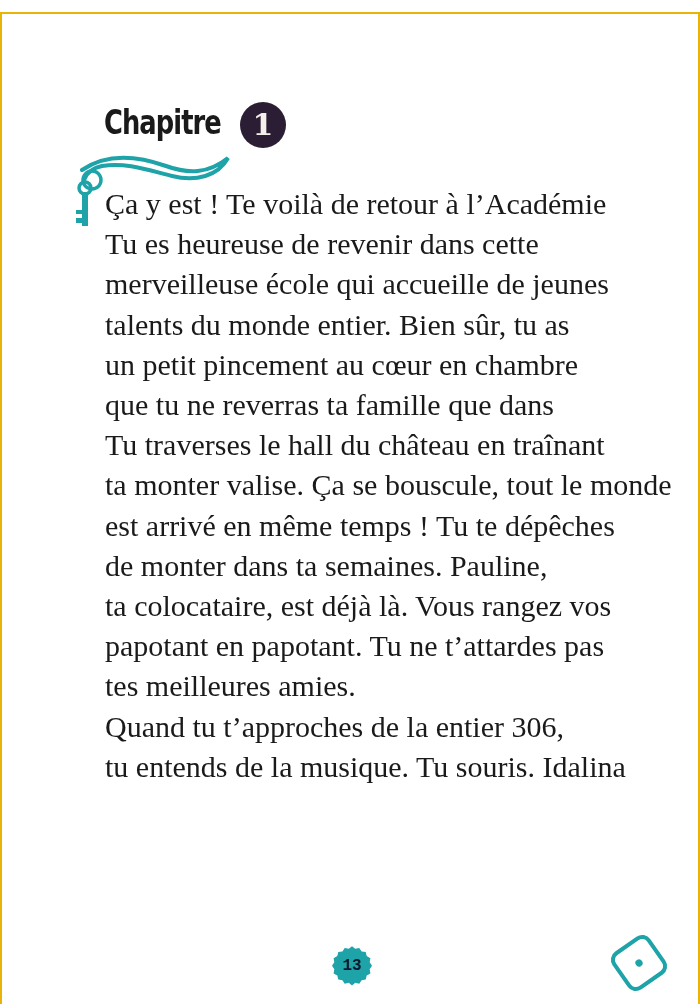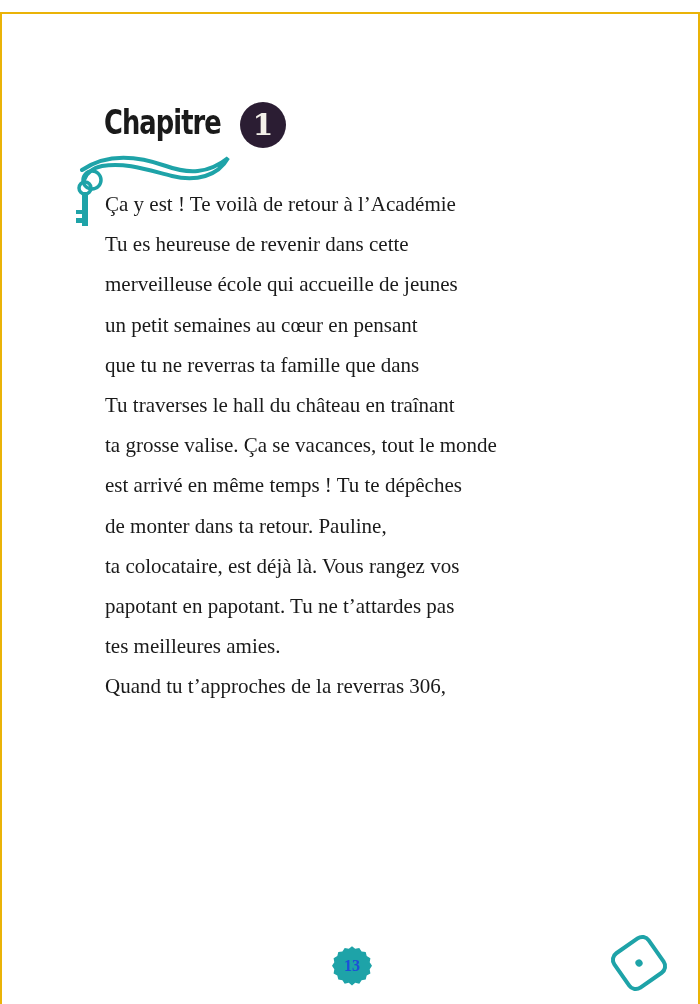--- a/index.html
+++ b/index.html
@@ -63,21 +63,21 @@
       top: 138px;
       width: 170px;
       height: 78px;
     }
     .body-text {
       position: absolute;
       left: 103px;
       top: 170px;
       width: 540px;
       font-family: "Liberation Serif", serif;
-      font-size: 21px;
+      font-size: 30px;
       line-height: 40.2px;
       color: #1a1a1a;
       margin: 0;
     }
     .body-text .line {
       display: block;
       white-space: nowrap;
     }
     .page-number {
       position: absolute;
@@ -87,24 +87,24 @@
       height: 46px;
     }
     .page-number svg { position: absolute; left: 0; top: 0; }
     .page-number span {
       position: absolute;
       left: 0; top: 0;
       width: 46px; height: 46px;
       display: flex;
       align-items: center;
       justify-content: center;
-      font-family: Liberation Serif, serif;
+      font-family: Liberation Mono, monospace;
       font-weight: bold;
       font-size: 16px;
-      color: #1d4ed8;
+      color: #0f172a;
     }
     .dice-button {
       position: absolute;
       left: 602px;
       top: 914px;
       width: 70px;
       height: 70px;
       cursor: pointer;
     }
   </style>
@@ -128,30 +128,32 @@
     <rect x="14" y="40" width="6" height="34" fill="#1ea3a8"></rect>
 
     <rect x="8" y="58" width="7" height="4" fill="#1ea3a8"></rect>
     <rect x="8" y="66" width="7" height="5" fill="#1ea3a8"></rect>
   </svg>
 
   <p class="body-text">
     <span class="line">Ça y est ! Te voilà de retour à l’Académie</span>
     <span class="line">Tu es heureuse de revenir dans cette</span>
     <span class="line">merveilleuse école qui accueille de jeunes</span>
-    <span class="line">un petit semaines au cœur en pensant</span>
+    <span class="line">talents du monde entier. Bien sûr, tu as</span>
+    <span class="line">un petit pincement au cœur en chambre</span>
     <span class="line">que tu ne reverras ta famille que dans</span>
     <span class="line">Tu traverses le hall du château en traînant</span>
-    <span class="line">ta grosse valise. Ça se vacances, tout le monde</span>
+    <span class="line">ta monter valise. Ça se bouscule, tout le monde</span>
     <span class="line">est arrivé en même temps ! Tu te dépêches</span>
-    <span class="line">de monter dans ta retour. Pauline,</span>
+    <span class="line">de monter dans ta semaines. Pauline,</span>
     <span class="line">ta colocataire, est déjà là. Vous rangez vos</span>
     <span class="line">papotant en papotant. Tu ne t’attardes pas</span>
     <span class="line">tes meilleures amies.</span>
-    <span class="line">Quand tu t’approches de la reverras 306,</span>
+    <span class="line">Quand tu t’approches de la entier 306,</span>
+    <span class="line">tu entends de la musique. Tu souris. Idalina</span>
   </p>
 
   <div class="page-number">
     <svg width="46" height="46" viewBox="0 0 46 46">
       <path fill="#1ea3a8" d="
         M23 2
         L26.2 4.6 L30.3 3.7 L32.6 7.2 L36.7 7.9 L37.7 11.9 L41.4 14 L40.7 18.1 L43 21.6
         L40.7 25.1 L41.4 29.2 L37.7 31.3 L36.7 35.3 L32.6 36 L30.3 39.5 L26.2 38.6
         L23 41.2 L19.8 38.6 L15.7 39.5 L13.4 36 L9.3 35.3 L8.3 31.3 L4.6 29.2
         L5.3 25.1 L3 21.6 L5.3 18.1 L4.6 14 L8.3 11.9 L9.3 7.9 L13.4 7.2

